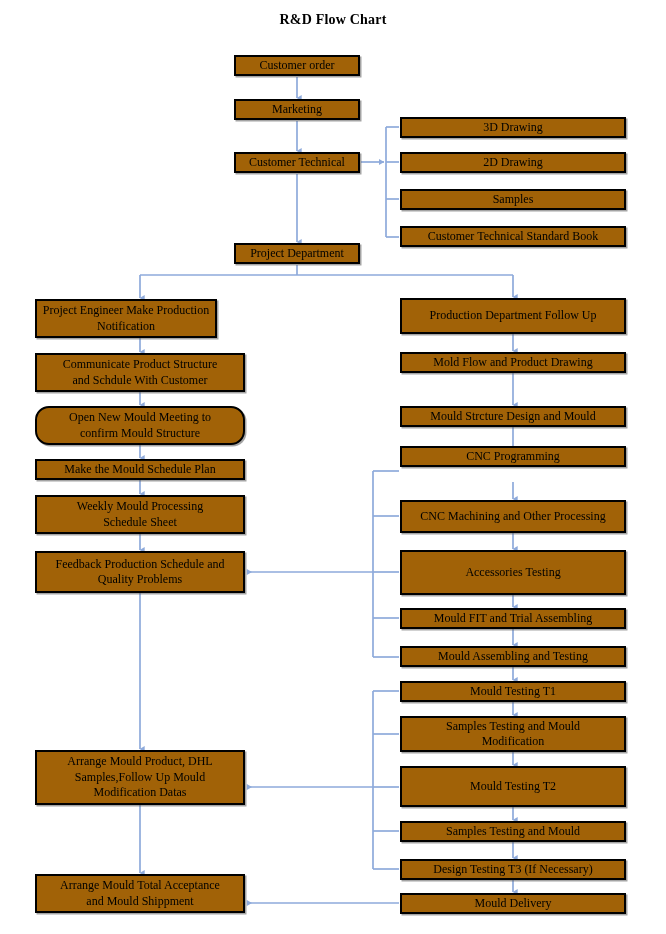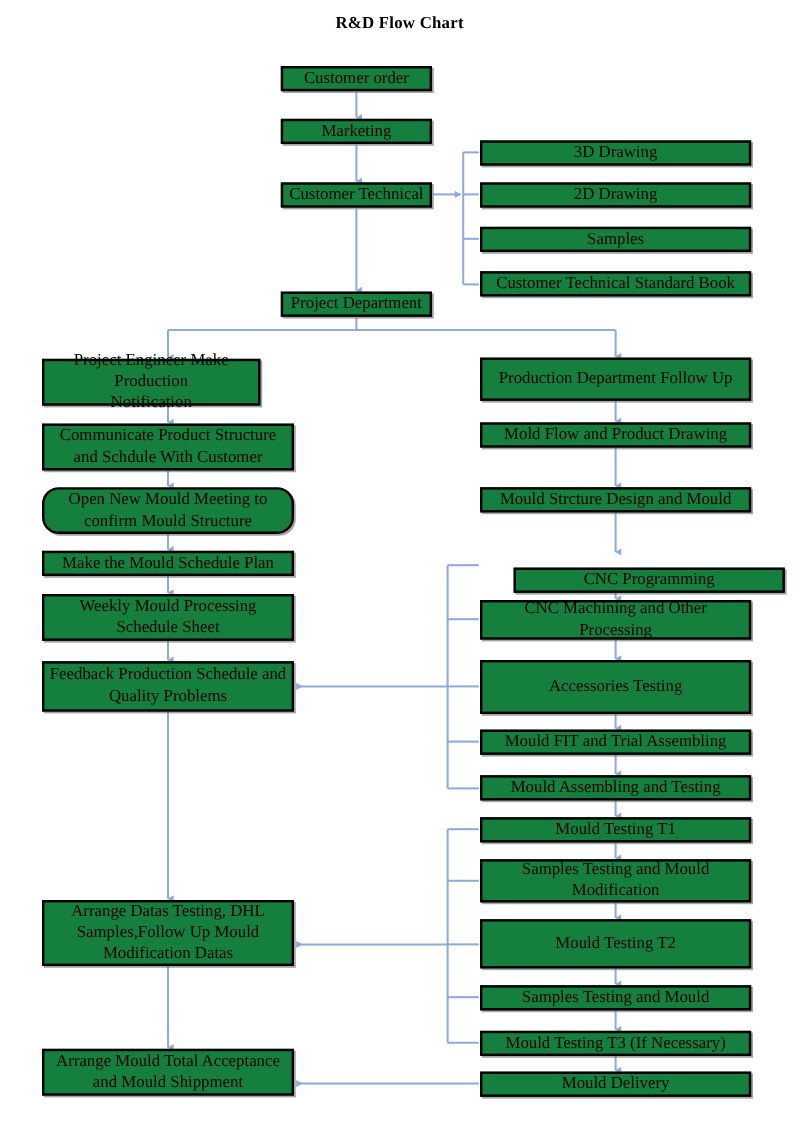--- a/index.html
+++ b/index.html
@@ -29,23 +29,23 @@
     font-size: 14px;
     font-weight: bold;
     font-family: "Liberation Serif", "DejaVu Serif", serif;
     color: #000;
     letter-spacing: 0.2px;
   }
   .node {
     position: absolute;
     box-sizing: border-box;
     border: 2px solid #000000;
-    background: #15803d;
+    background: #a16207;
     color: #000000;
-    font-size: 14px;
+    font-size: 12px;
     line-height: 1.28;
     text-align: center;
     display: flex;
     align-items: center;
     justify-content: center;
     padding: 1px 3px;
     box-shadow: 1.5px 1.5px 0 0 rgba(90,90,90,0.55);
     font-family: "Liberation Serif", "DejaVu Serif", serif;
     white-space: pre-line;
   }
@@ -155,34 +155,34 @@
 Notification</span></div>
   <div class="node" style="left: 35px; top: 353px; width: 210px; height: 39px;"><span class="node-text">Communicate Product Structure
 and Schdule With Customer</span></div>
   <div class="node" style="left: 35px; top: 406px; width: 210px; height: 39px; border-radius: 14px;"><span class="node-text">Open New Mould Meeting to
 confirm Mould Structure</span></div>
   <div class="node" style="left: 35px; top: 459px; width: 210px; height: 21px;"><span class="node-text">Make the Mould Schedule Plan</span></div>
   <div class="node" style="left: 35px; top: 495px; width: 210px; height: 39px;"><span class="node-text">Weekly Mould  Processing
 Schedule Sheet</span></div>
   <div class="node" style="left: 35px; top: 551px; width: 210px; height: 42px;"><span class="node-text">Feedback Production Schedule and
 Quality Problems</span></div>
-  <div class="node" style="left: 35px; top: 750px; width: 210px; height: 55px;"><span class="node-text">Arrange Datas Testing, DHL
+  <div class="node" style="left: 35px; top: 750px; width: 210px; height: 55px;"><span class="node-text">Arrange Mould Product, DHL
 Samples,Follow Up Mould
 Modification Datas</span></div>
   <div class="node" style="left: 35px; top: 874px; width: 210px; height: 39px;"><span class="node-text">Arrange Mould Total Acceptance
 and Mould Shippment</span></div>
   <div class="node" style="left: 400px; top: 298px; width: 226px; height: 36px;"><span class="node-text">Production Department Follow Up</span></div>
   <div class="node" style="left: 400px; top: 352px; width: 226px; height: 21px;"><span class="node-text">Mold Flow and Product Drawing</span></div>
   <div class="node" style="left: 400px; top: 406px; width: 226px; height: 21px;"><span class="node-text">Mould Strcture Design and Mould</span></div>
-  <div class="node" style="left: 400px; top: 473px; width: 226px; height: 21px; margin-left: 28px;"><span class="node-text">CNC Programming</span></div>
+  <div class="node" style="left: 400px; top: 446px; width: 226px; height: 21px;"><span class="node-text">CNC Programming</span></div>
   <div class="node" style="left: 400px; top: 550px; width: 226px; height: 45px;"><span class="node-text">Accessories Testing</span></div>
   <div class="node" style="left: 400px; top: 500px; width: 226px; height: 33px;"><span class="node-text">CNC Machining and Other Processing</span></div>
   <div class="node" style="left: 400px; top: 608px; width: 226px; height: 21px;"><span class="node-text">Mould FIT and Trial Assembling</span></div>
   <div class="node" style="left: 400px; top: 646px; width: 226px; height: 21px;"><span class="node-text">Mould Assembling and Testing</span></div>
   <div class="node" style="left: 400px; top: 681px; width: 226px; height: 21px;"><span class="node-text">Mould Testing T1</span></div>
   <div class="node" style="left: 400px; top: 716px; width: 226px; height: 36px;"><span class="node-text">Samples Testing and Mould
 Modification</span></div>
   <div class="node" style="left: 400px; top: 766px; width: 226px; height: 41px;"><span class="node-text">Mould Testing T2</span></div>
   <div class="node" style="left: 400px; top: 821px; width: 226px; height: 21px;"><span class="node-text">Samples Testing and Mould</span></div>
-  <div class="node" style="left: 400px; top: 859px; width: 226px; height: 21px;"><span class="node-text">Mould Testing T3 (If  Necessary)</span></div>
+  <div class="node" style="left: 400px; top: 859px; width: 226px; height: 21px;"><span class="node-text">Design Testing T3 (If  Necessary)</span></div>
   <div class="node" style="left: 400px; top: 893px; width: 226px; height: 21px;"><span class="node-text">Mould Delivery</span></div>
 
 </div>
 
 </body></html>

